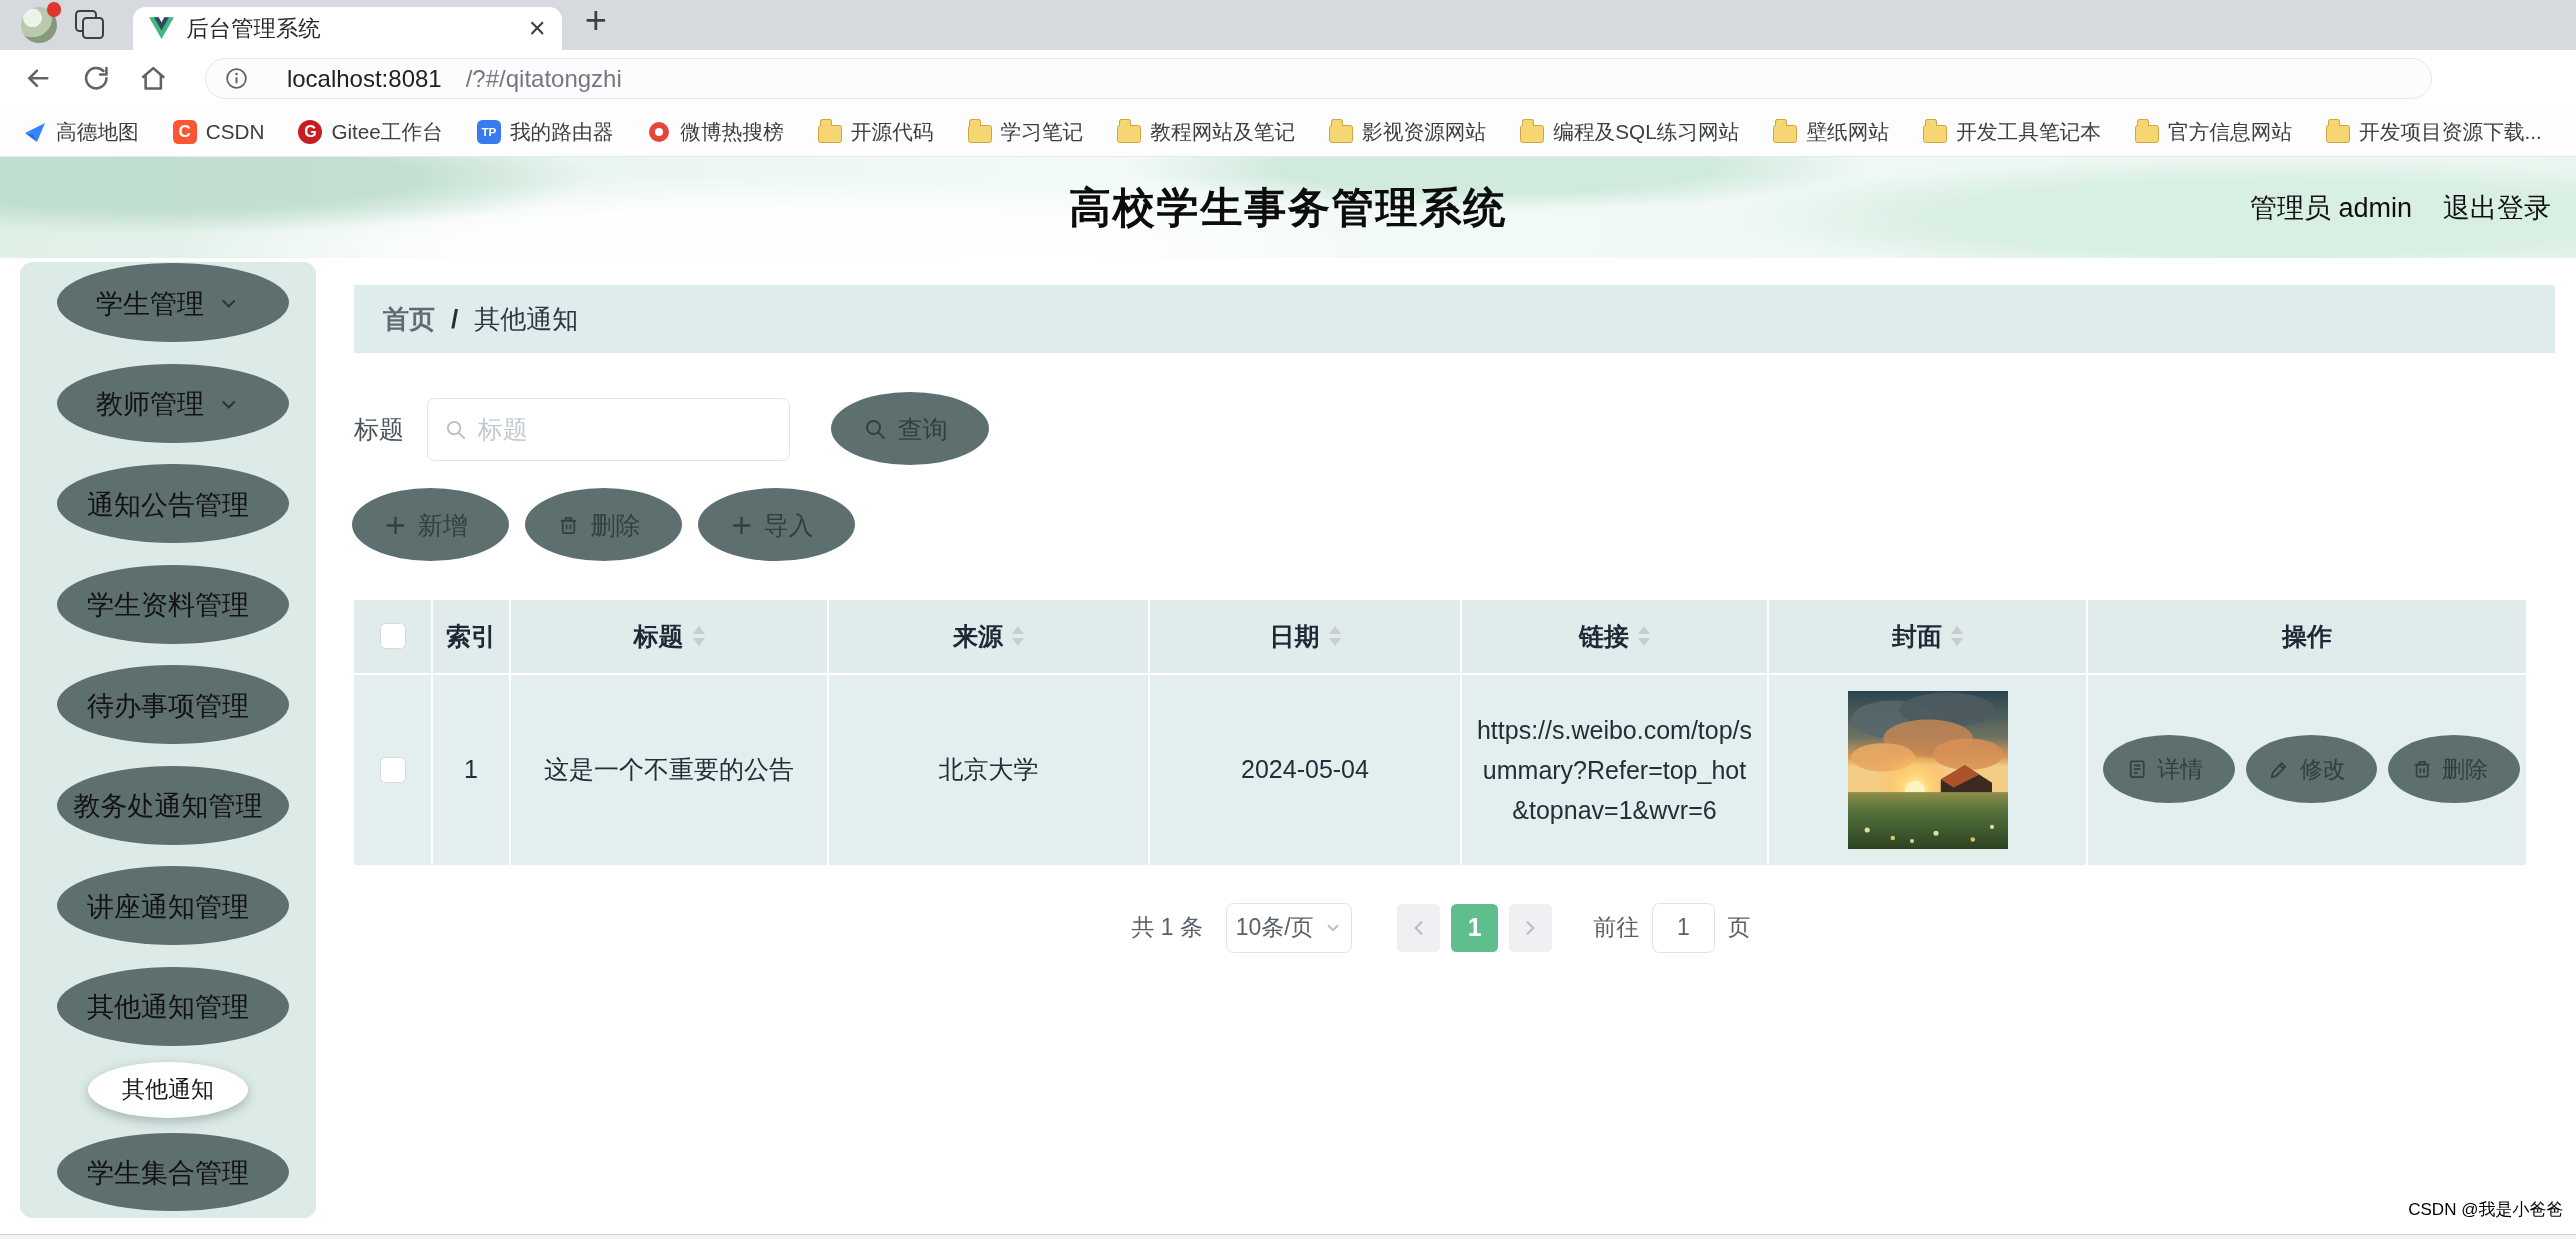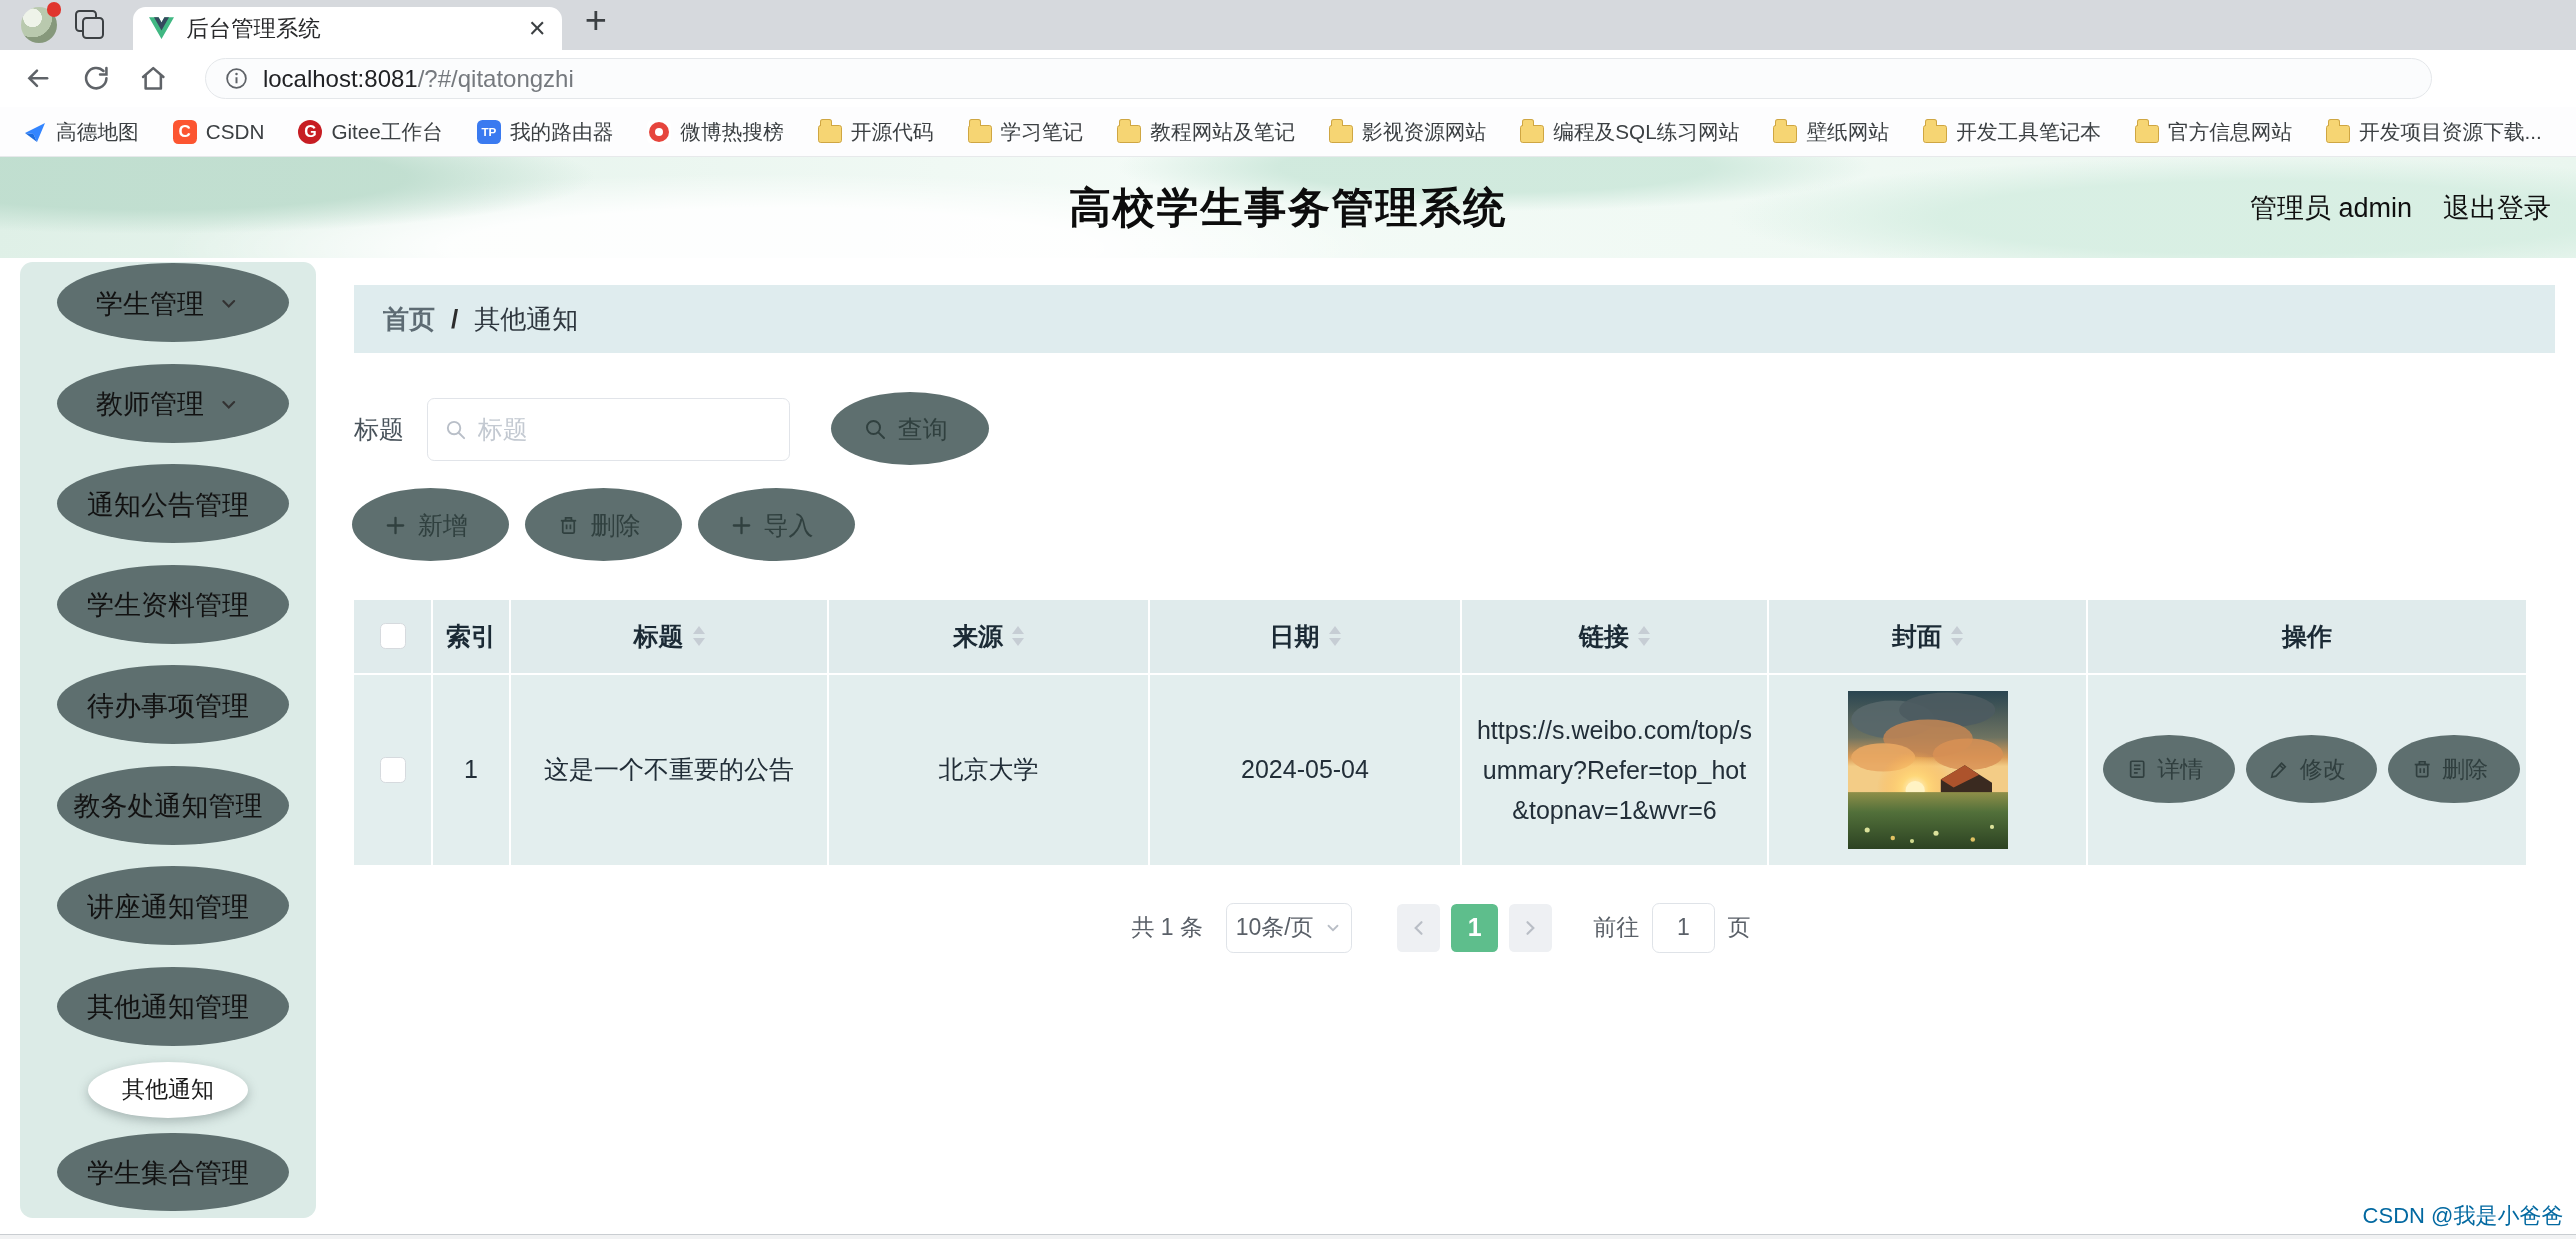--- a/index.html
+++ b/index.html
@@ -15,21 +15,21 @@
   .ws-icon::before { content:""; position:absolute; left:0; top:0; width:18px; height:18px; border:2.7px solid #3c4043; border-radius:4.5px; }
   .ws-icon::after  { content:""; position:absolute; right:0; bottom:0; width:18px; height:18px; border:2.7px solid #3c4043; border-radius:4.5px; background:#d6d9dd; }
   .tab { height:43px; width:429px; background:#fff; border-radius:12.6px 12.6px 0 0; display:flex; align-items:center; padding:0 16px; margin-left:5.4px; }
   .tab-title { font-size:22.4px; color:#28292b; margin-left:12.6px; flex:1; white-space:nowrap; overflow:hidden; }
   .tab-close { font-size:29px; color:#3c4043; margin-left:9px; line-height:1; }
   .newtab { font-size:38px; color:#3c4043; margin:0 0 10.8px 23px; line-height:1; }
 
   .urlrow { height:57px; background:#fff; display:flex; align-items:center; padding-left:23px; }
   .nav-ic { width:30.5px; height:30.5px; margin-right:27px; flex:none; }
   .omnibox { width:2227px; height:41px; background:#fbfcfd; border:1.8px solid #e4e7ea; border-radius:21.5px;
-             display:flex; align-items:center; padding:0 18px; margin-left:9px; }
+             display:flex; align-items:center; padding:0 18px; margin-left:9px;gap:24px; }
   .omni-info { width:25px; height:25px; margin-right:14.4px; flex:none; }
   .url-host { font-size:24px; color:#202124; }
   .url-path { font-size:24px; color:#75797e; }
 
   .bookmarks { height:50px; background:#fdfdfe; border-bottom:1.8px solid #e7e9eb; display:flex; align-items:center; padding-left:23px; gap:34px; overflow:hidden; }
   .bookmark { display:flex; align-items:center; gap:9px; font-size:20.7px; color:#3c4043; white-space:nowrap; flex:none; }
   .bicon { width:24px; height:24px; border-radius:5.4px; display:flex; align-items:center; justify-content:center; flex:none; font-weight:bold; }
   .bicon.csdn { background:#fc5531; color:#fff; font-size:17px; }
   .bicon.gitee { background:#c71d23; color:#fff; border-radius:50%; font-size:16px; }
   .bicon.tp { background:#3a7af0; color:#fff; font-size:11.7px; }
@@ -114,21 +114,21 @@
   .pg-select { width:126px; height:50px; border:1.8px solid #dfe3e8; border-radius:7.2px; background:#fff;
                display:flex; align-items:center; justify-content:center; gap:10.8px; color:#5a6068; margin-right:40px; }
   .pg-btn { width:43px; height:48px; border-radius:5.4px; background:#eef0f3; color:#b9bec6; font-size:25px;
             display:flex; align-items:center; justify-content:center; margin:0 5.4px; }
   .pg-cur { width:47px; height:48px; border-radius:5.4px; background:#5ebe8c; color:#fff; font-weight:bold; font-size:25px;
             display:flex; align-items:center; justify-content:center; margin:0 5.4px; }
   .pg-goto { margin-left:36px; display:flex; align-items:center; gap:12.6px; }
   .goto-input { width:63px; height:50px; border:1.8px solid #dfe3e8; border-radius:7.2px; text-align:center; font-size:23px;
                 color:#5a6068; outline:none; font-family:"Liberation Sans","DejaVu Sans",sans-serif; }
 
-  .watermark { position:absolute; right:12.6px; bottom:9px; font-size:22px; color:#0369a1; }
+  .watermark { position:absolute; right:12.6px; bottom:19px; font-size:17px; color:#000000; }
   .bottomline { position:absolute; left:0; right:0; bottom:0; height:6.3px; background:#f1f2f3; border-top:1.8px solid #c9cdd1; }
 </style>
 </head>
 <body>
 
 <div class="tabstrip">
   <div class="avatar"></div>
   <div class="ws-icon"></div>
   <div class="tab">
     <span style="display:flex;">

